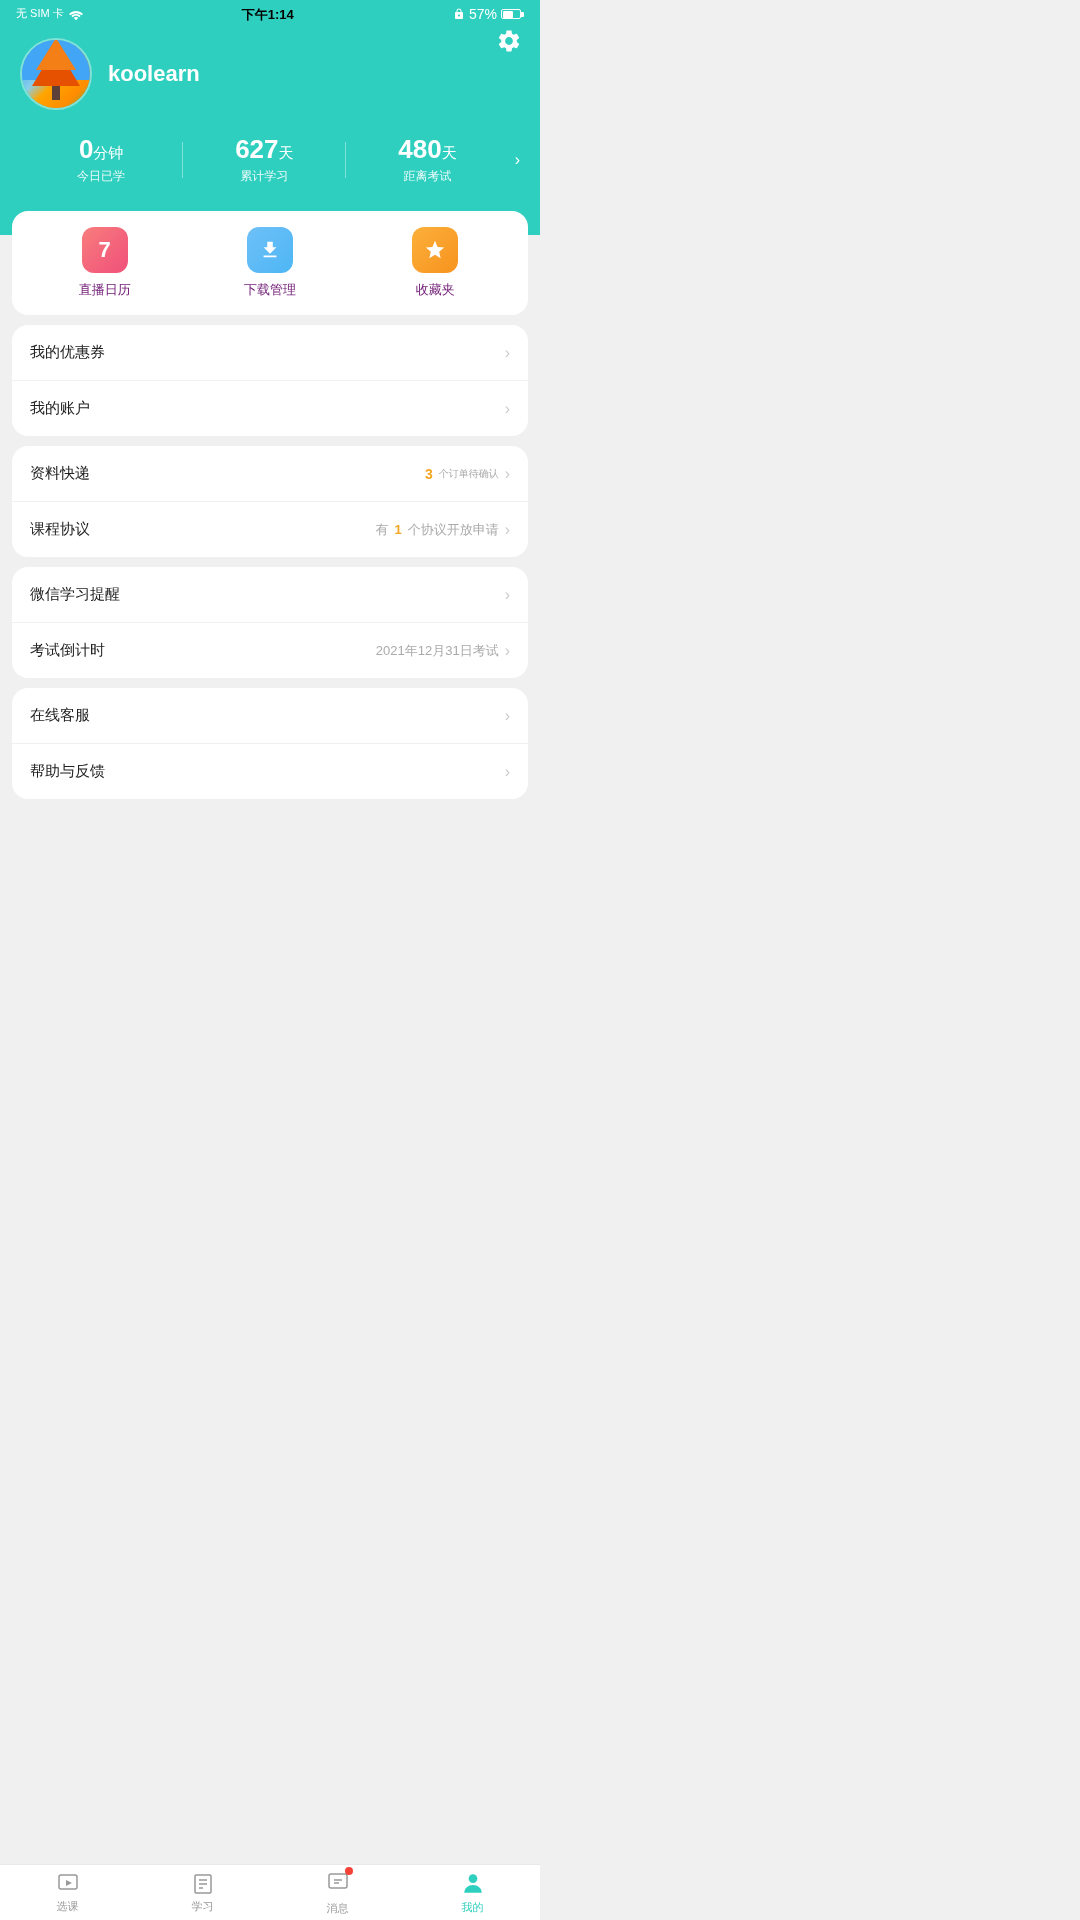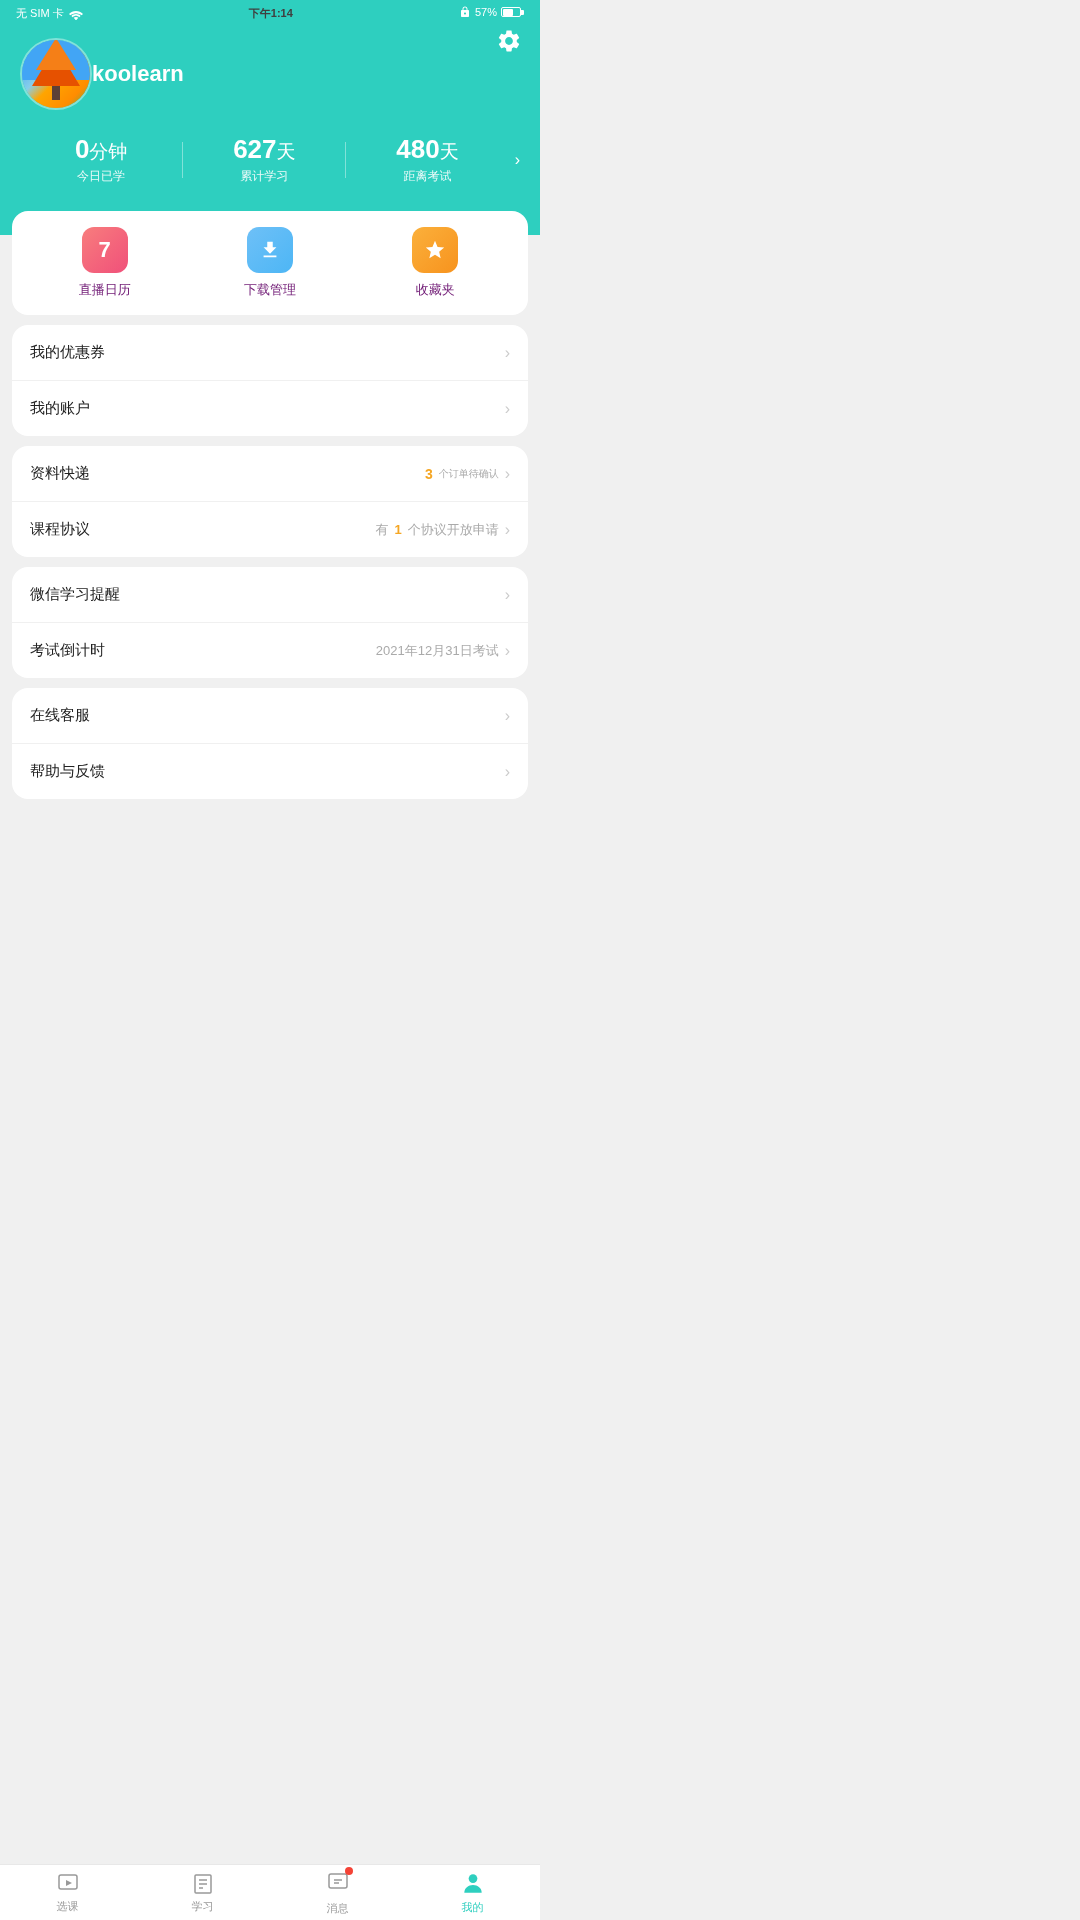--- a/index.html
+++ b/index.html
@@ -15,22 +15,22 @@
     
     .status-bar {
       background: #2ecfbf;
       display: flex;
       justify-content: space-between;
       align-items: flex-start;
       padding: 6px 16px;
       height: 28px;
     }
     .status-left { font-size: 11px; color: #fff; display: flex; align-items: center; gap: 5px; }
-    .status-center { font-size: 11px; color: #404040; font-weight: 600; }
-    .status-right { font-size: 11px; color: #fff; display: flex; align-items: center; gap: 4px; }
+    .status-center { font-size: 13px; color: #000000; font-weight: 600; }
+    .status-right { font-size: 14px; color: #fff; display: flex; align-items: center; gap: 4px; }
     .battery-icon { display: inline-flex; align-items: center; }
     .battery-body {
       width: 20px; height: 10px; border: 1.5px solid #fff; border-radius: 2px; position: relative;
       display: inline-flex; align-items: center;
     }
     .battery-fill { width: 55%; height: 7px; background: #fff; border-radius: 1px; margin: 0 1px; }
     .battery-tip { width: 3px; height: 5px; background: #fff; border-radius: 0 1px 1px 0; }
 
     
     .header {
@@ -42,20 +42,21 @@
       position: absolute;
       top: 0px;
       right: 18px;
       cursor: pointer;
     }
     .settings-btn svg { fill: #fff; }
 
     .profile-row {
       display: flex;
       align-items: center;
+      gap: 16px;
       margin-bottom: 24px;
     }
     .avatar {
       width: 72px;
       height: 72px;
       border-radius: 50%;
       overflow: hidden;
       border: 2px solid rgba(255,255,255,0.4);
       flex-shrink: 0;
     }
@@ -113,21 +114,21 @@
     .stats-row {
       display: flex;
       align-items: center;
       color: #fff;
     }
     .stat-item {
       flex: 1;
       text-align: center;
     }
     .stat-value { font-size: 26px; font-weight: 700; display: inline; }
-    .stat-unit { font-size: 19px; font-weight: 400; }
+    .stat-unit { font-size: 15px; font-weight: 400; }
     .stat-label { font-size: 12px; color: rgba(255,255,255,0.9); margin-top: 3px; }
     .stat-divider { width: 1px; height: 36px; background: rgba(255,255,255,0.4); }
     .stat-arrow { font-size: 16px; color: #fff; padding-left: 6px; }
 
     
     .main-content {
       position: relative;
       top: -24px;
       padding: 0 12px;
     }

